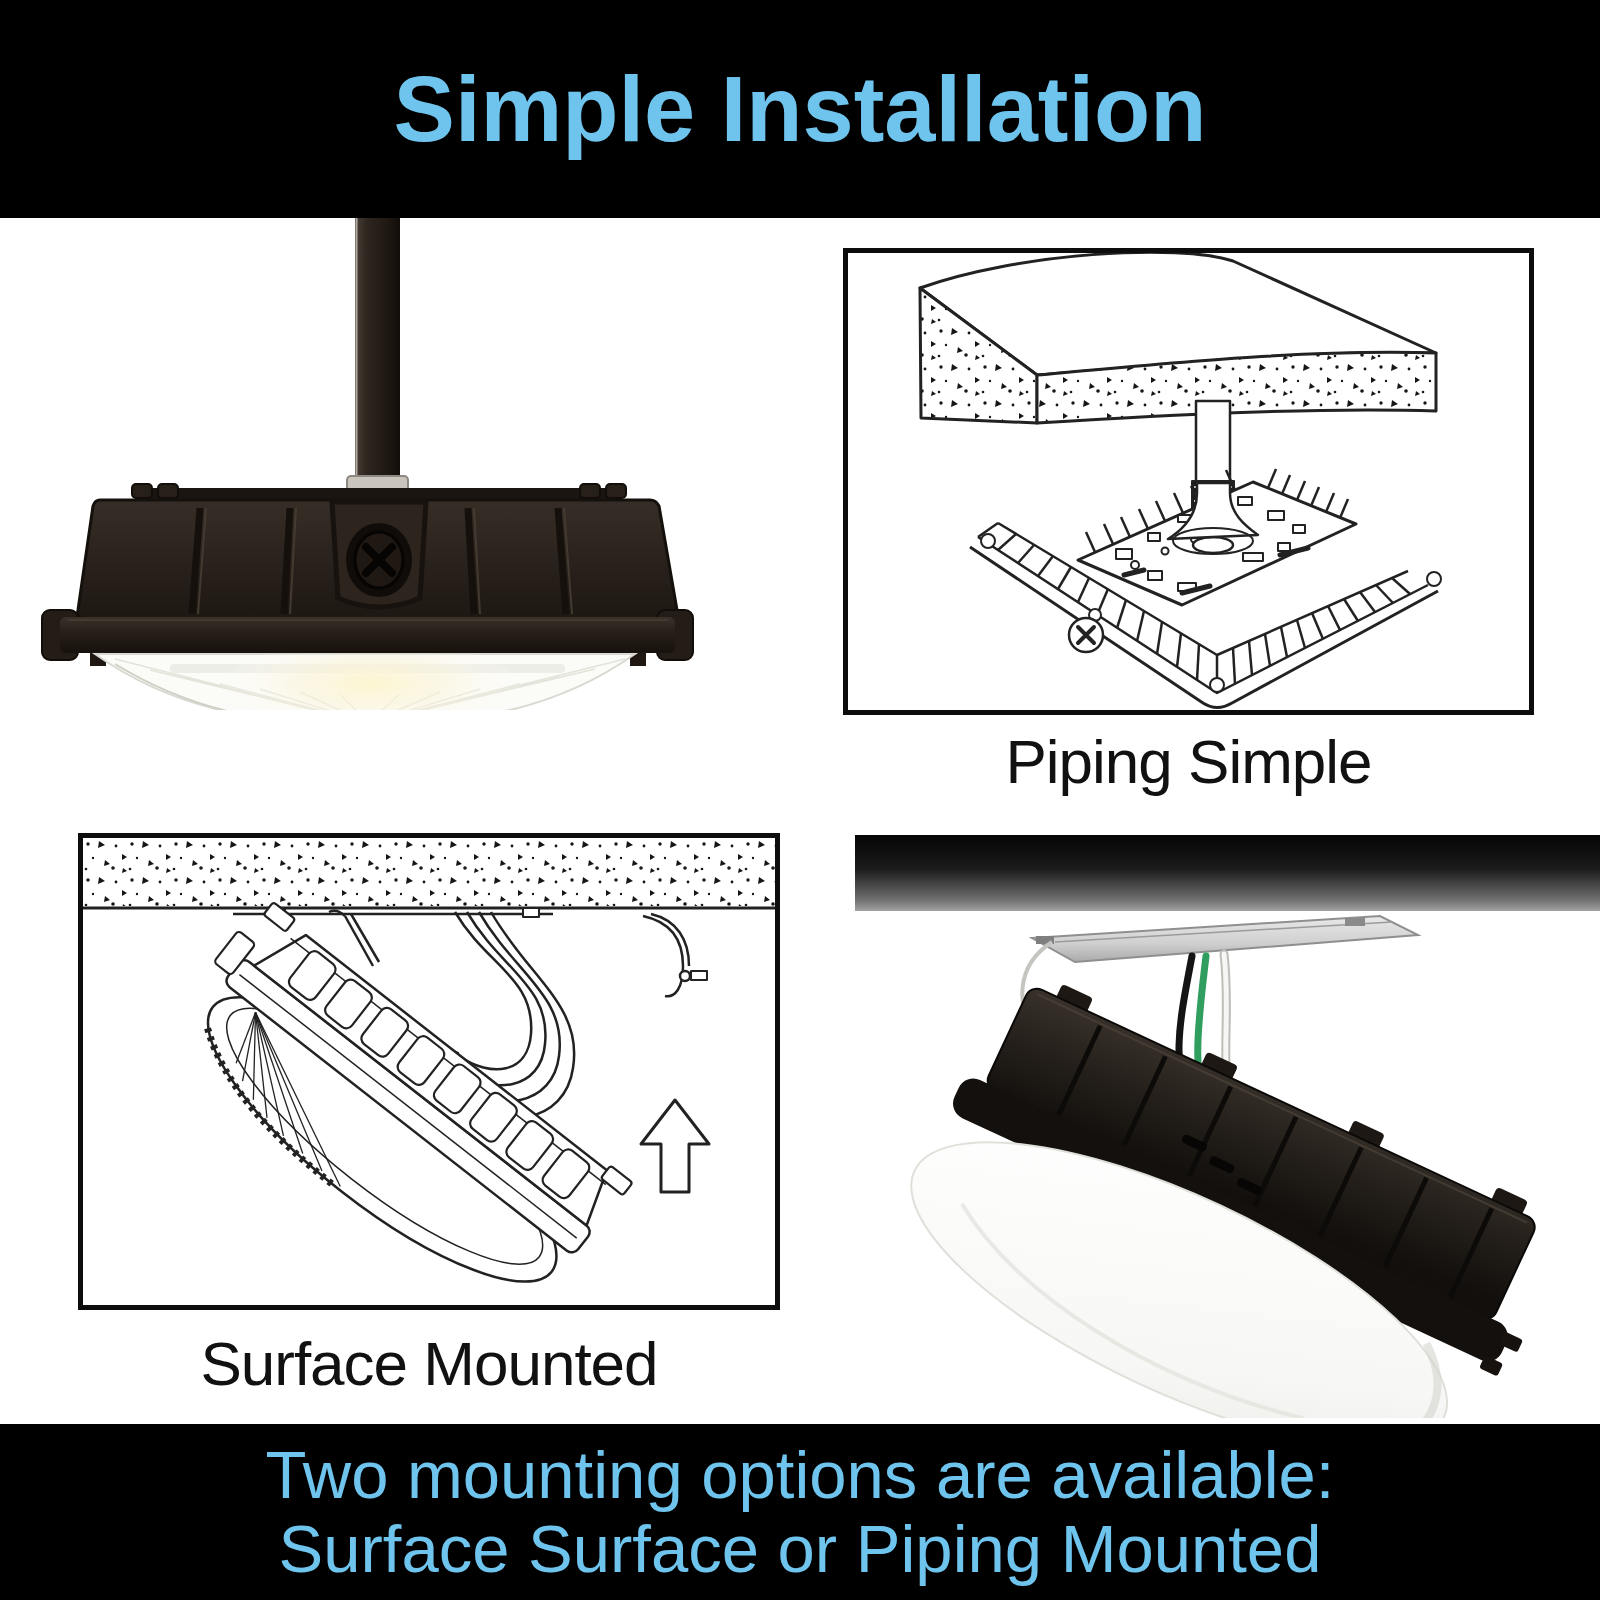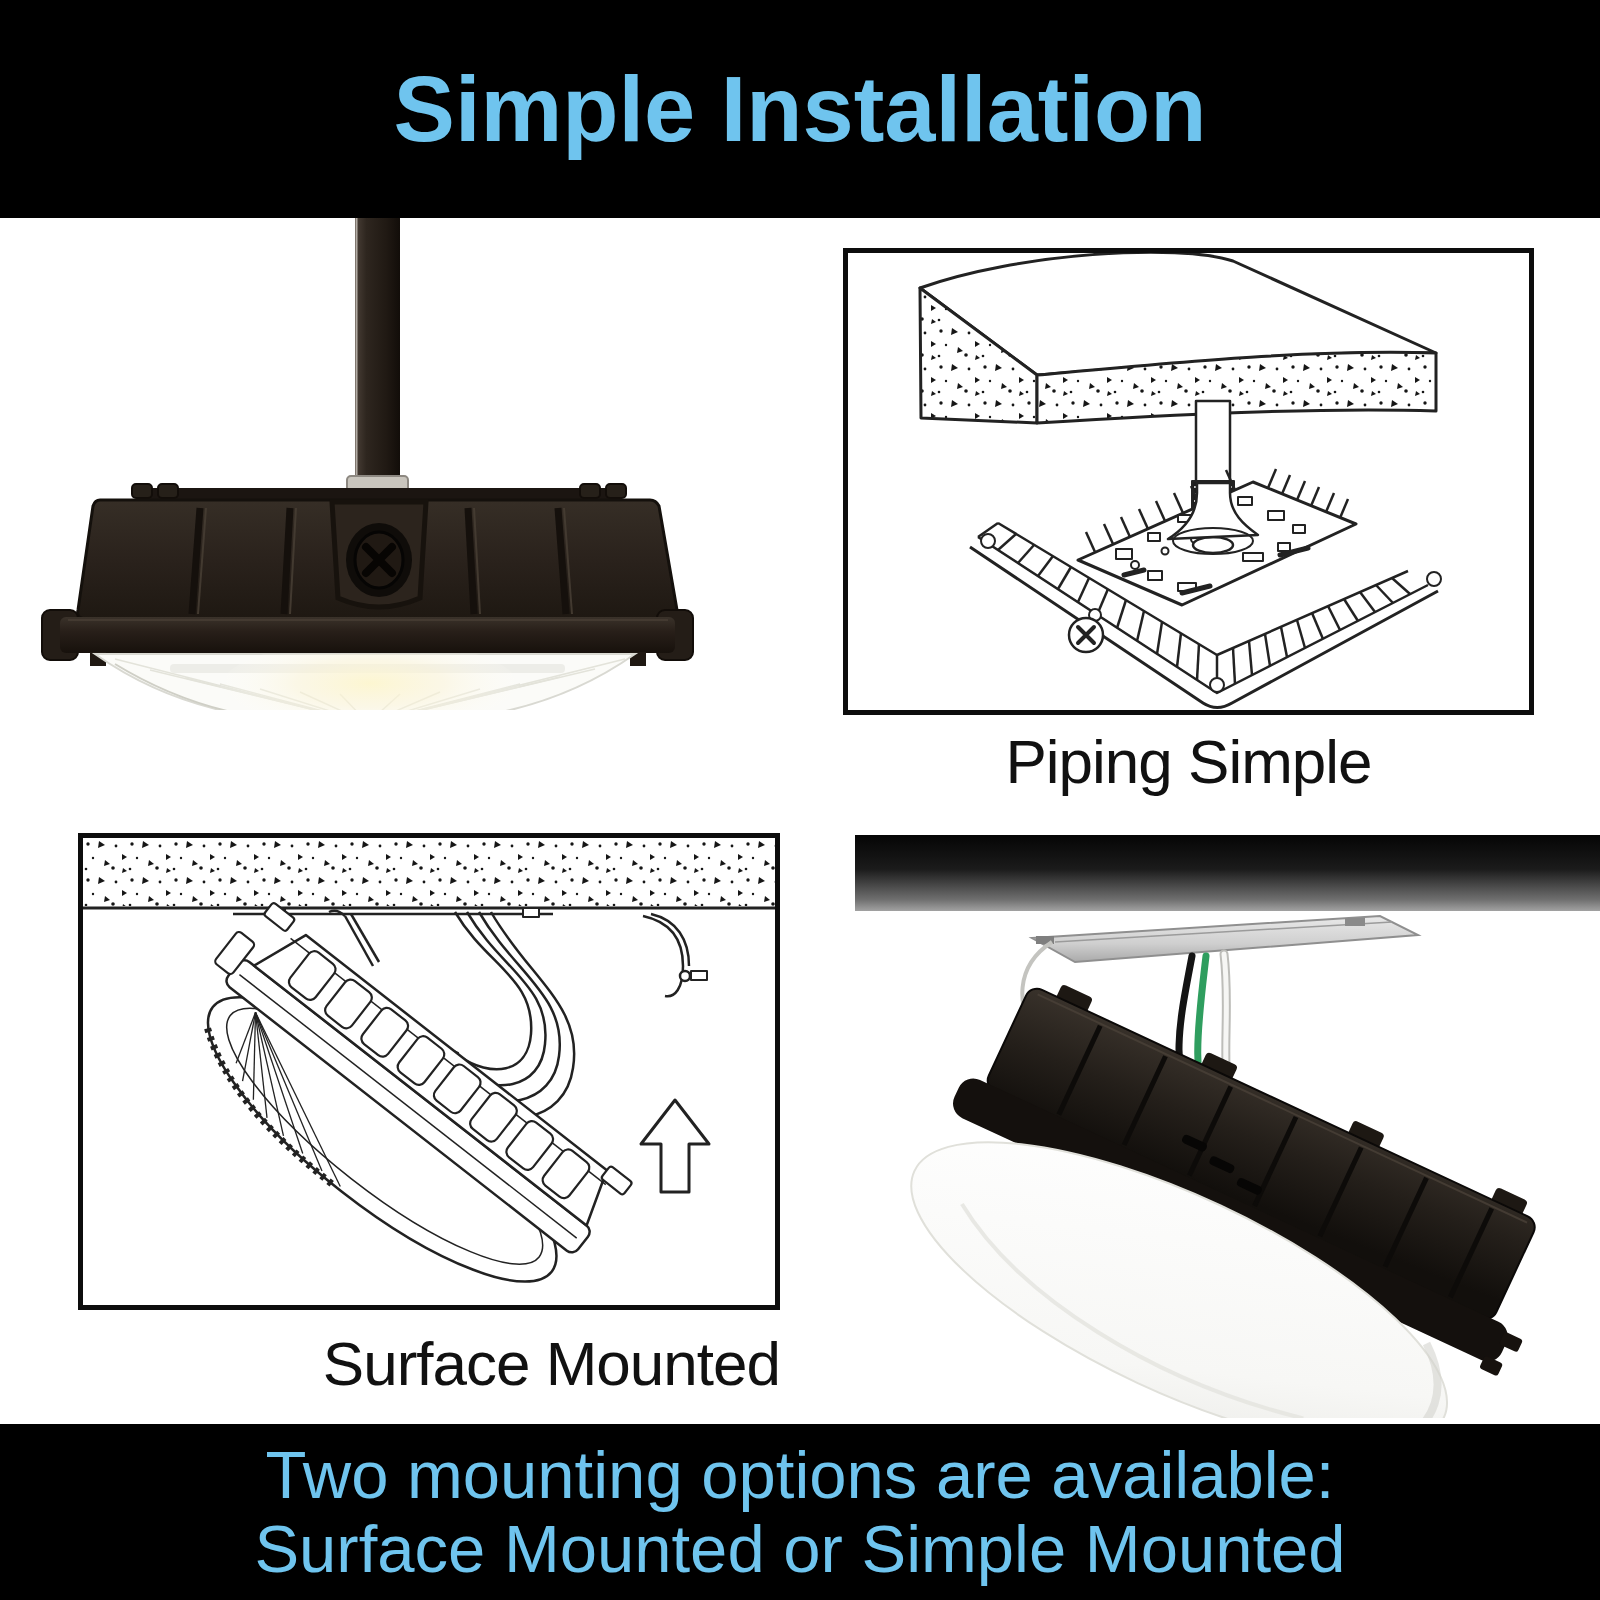--- a/index.html
+++ b/index.html
@@ -12,21 +12,21 @@
   #top-banner{top:0;height:218px;}
   #top-banner h1{margin:0;font-size:92px;font-weight:bold;line-height:218px;letter-spacing:0px;}
   #bottom-banner{top:1424px;height:176px;}
   #bottom-banner .fl{font-size:67px;font-weight:500;line-height:74px;}
   #bottom-banner .pad{height:14px;}
   .figbox{position:absolute;border:5px solid #0d0d0d;background:#fff;box-sizing:border-box;}
   #box-piping{left:843px;top:248px;width:691px;height:467px;}
   #box-surface{left:78px;top:833px;width:702px;height:477px;}
   .figlabel{position:absolute;text-align:center;color:#111;font-size:62px;font-weight:400;letter-spacing:-1px;}
   #label-piping{left:843px;top:722px;width:691px;height:80px;line-height:80px;}
-  #label-surface{left:78px;top:1324px;width:702px;height:80px;line-height:80px;text-align:right;}
+  #label-surface{left:78px;top:1324px;width:702px;height:80px;line-height:80px;}
   .photo{position:absolute;}
   svg{display:block;}
 </style>
 </head>
 <body>
 
 <div id="stage">
 
   <div class="banner" id="top-banner">
     <h1>Simple Installation</h1>
@@ -440,16 +440,16 @@
           <path d="M-250,110 C-160,170 0,190 150,160" stroke="#e4e4de" stroke-width="4" fill="none" opacity="0.8"></path>
           <path d="M230,40 C268,70 276,110 240,150" stroke="#d4d4ce" stroke-width="8" fill="none" opacity="0.6"></path>
         </g>
       </g>
     </svg>
   </div>
 
   <div class="banner" id="bottom-banner">
     <div class="pad"></div>
     <div class="fl">Two mounting options are available:</div>
-    <div class="fl">Surface Mounted or Simple Mounted</div>
+    <div class="fl">Surface Surface or Piping Mounted</div>
   </div>
 
 </div>
 
 </body></html>

